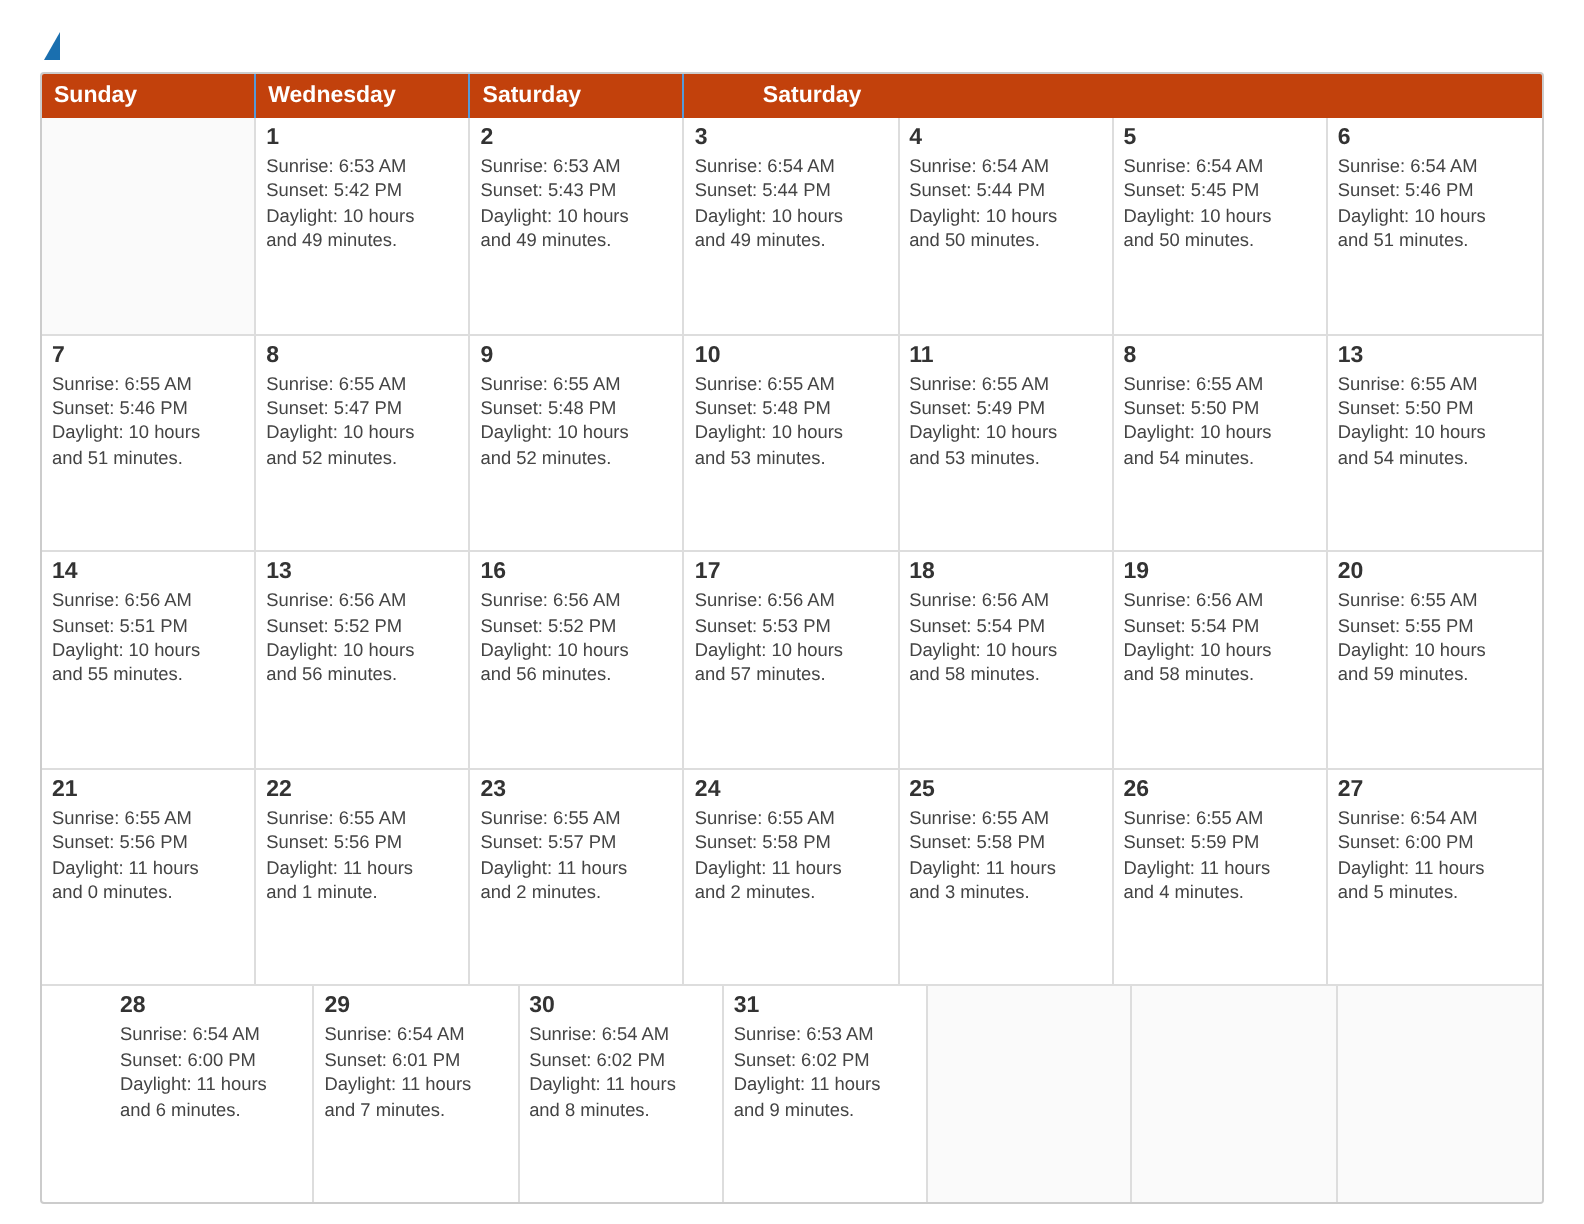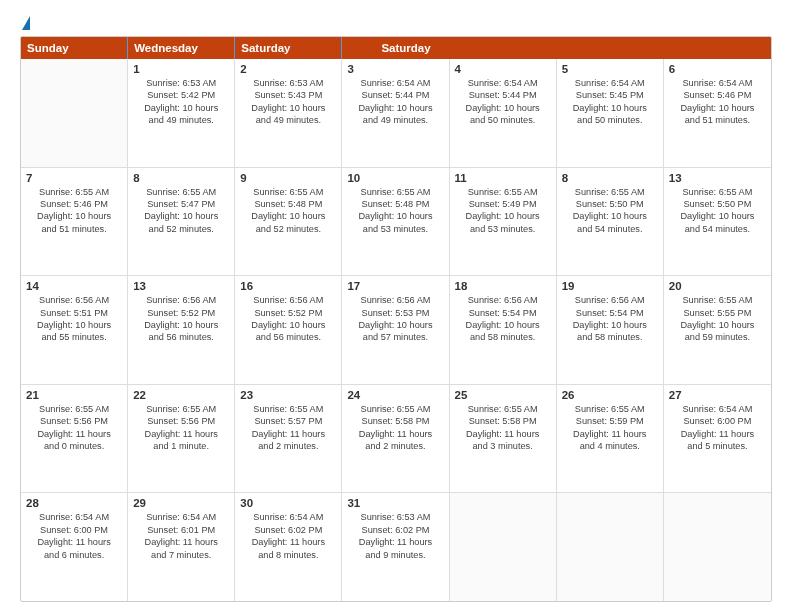--- a/index.html
+++ b/index.html
@@ -97,20 +97,21 @@
       flex-direction: column;
     }
     .cal-week {
       display: grid;
       grid-template-columns: repeat(7, 1fr);
       flex: 1;
       border-bottom: 1px solid #ddd;
     }
     .cal-week:last-child {
       border-bottom: none;
+      margin-left: 34px;
     }
     .cal-cell {
       border-right: 1px solid #ddd;
       padding: 4px 5px;
       vertical-align: top;
       min-height: 0;
     }
     .cal-cell:last-child {
       border-right: none;
     }
@@ -120,21 +121,20 @@
     .day-num {
       font-size: 11.5px;
       font-weight: bold;
       color: #333;
       margin-bottom: 2px;
     }
     .day-info {
       font-size: 9.2px;
       color: #444;
       line-height: 1.35;
-      text-align: center;
     }
   </style>
 </head>
 <body>
 
 <div class="page">
   <div class="header">
     <div class="logo">
       <div class="logo-text">
         <span class="logo-general"></span>

